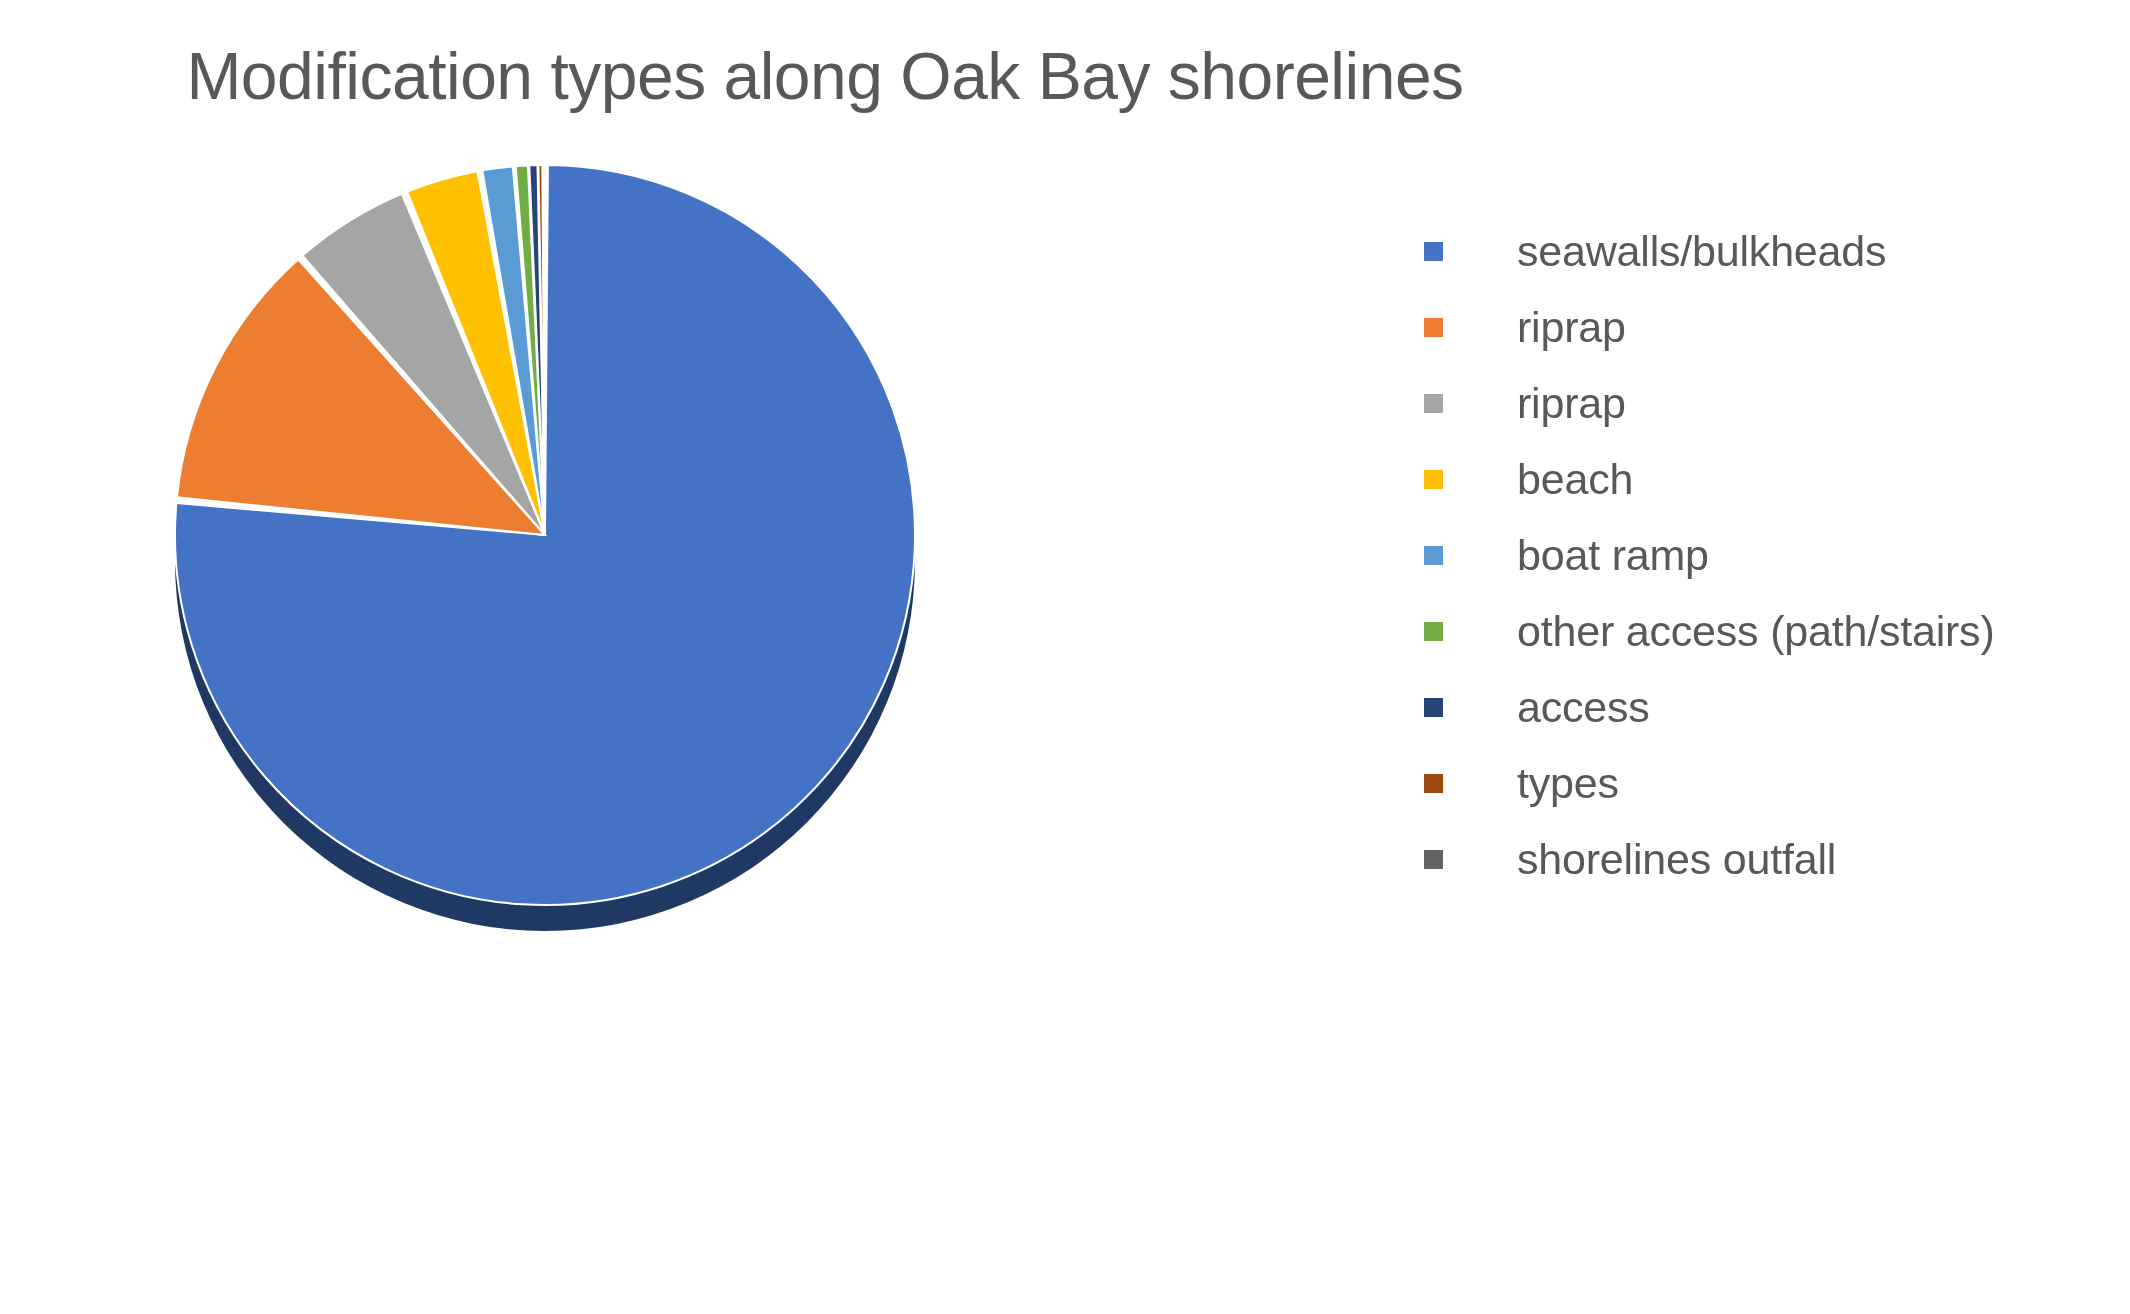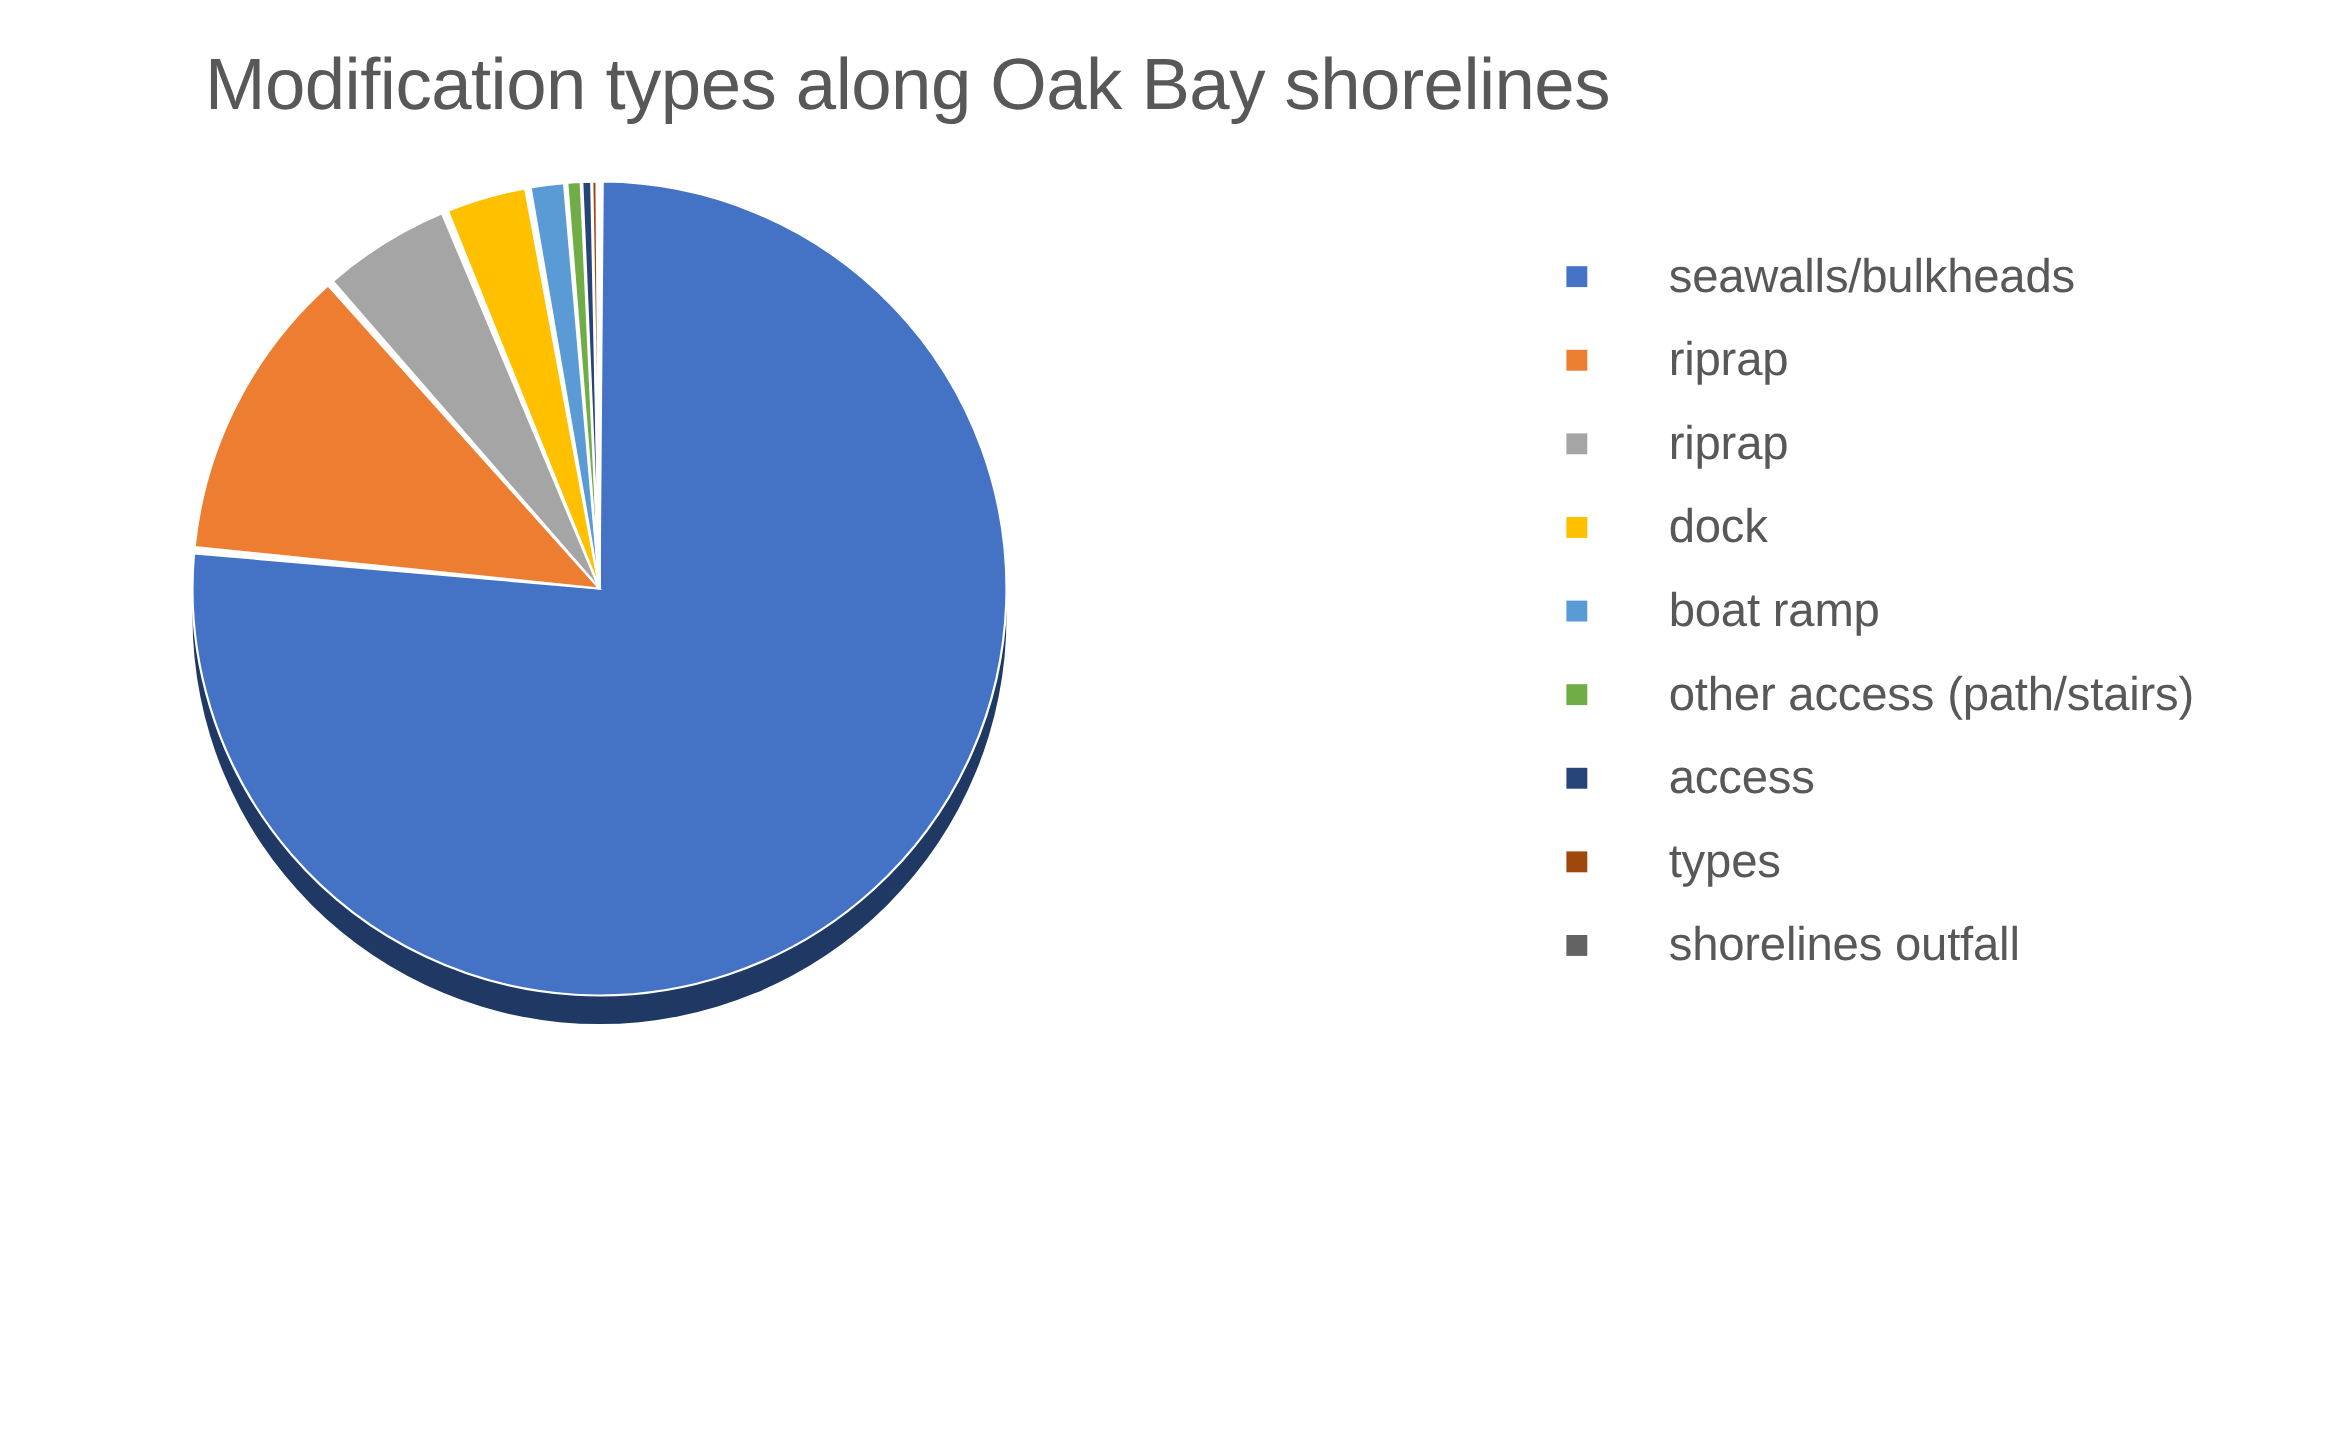--- a/index.html
+++ b/index.html
@@ -137,21 +137,21 @@
       <div class="legend-item">
         <span class="legend-swatch" style="background: rgb(237, 125, 49);"></span>
         <span class="legend-label">riprap</span>
       </div>
       <div class="legend-item">
         <span class="legend-swatch" style="background: rgb(165, 165, 165);"></span>
         <span class="legend-label">riprap</span>
       </div>
       <div class="legend-item">
         <span class="legend-swatch" style="background: rgb(255, 192, 0);"></span>
-        <span class="legend-label">dock</span>
+        <span class="legend-label">beach</span>
       </div>
       <div class="legend-item">
         <span class="legend-swatch" style="background: rgb(91, 155, 213);"></span>
         <span class="legend-label">boat ramp</span>
       </div>
       <div class="legend-item">
         <span class="legend-swatch" style="background: rgb(112, 173, 71);"></span>
         <span class="legend-label">other access (path/stairs)</span>
       </div>
       <div class="legend-item">

